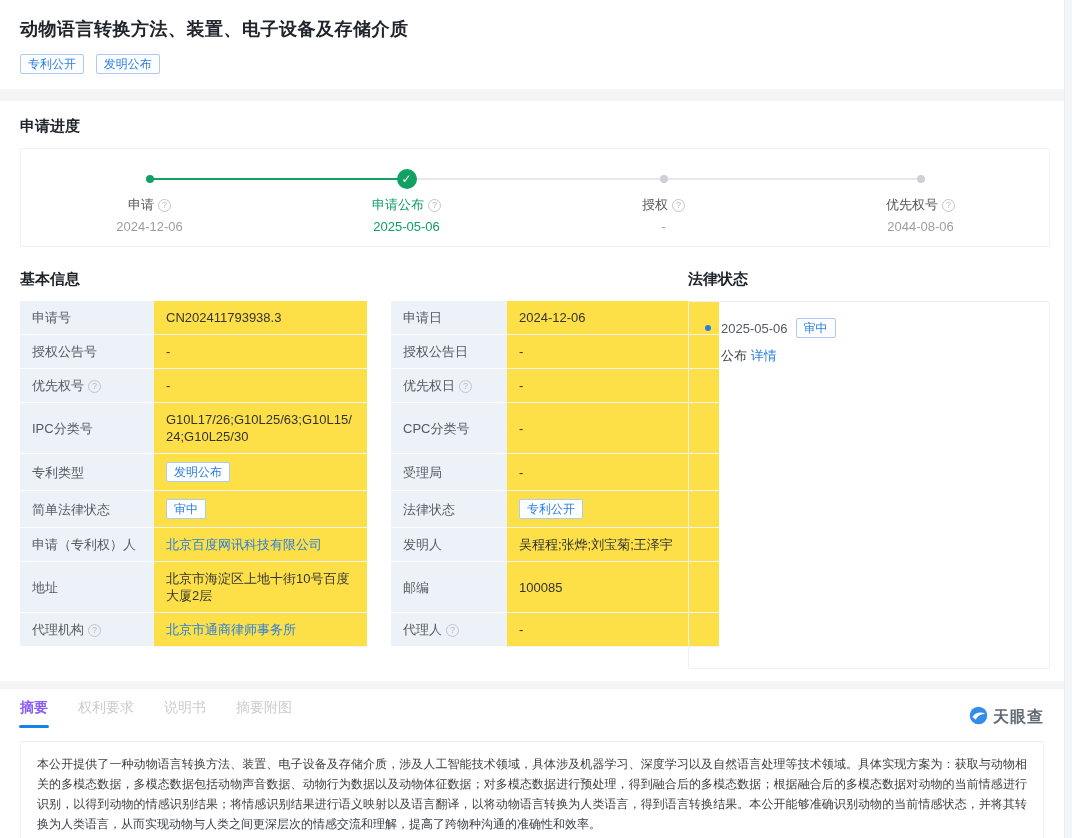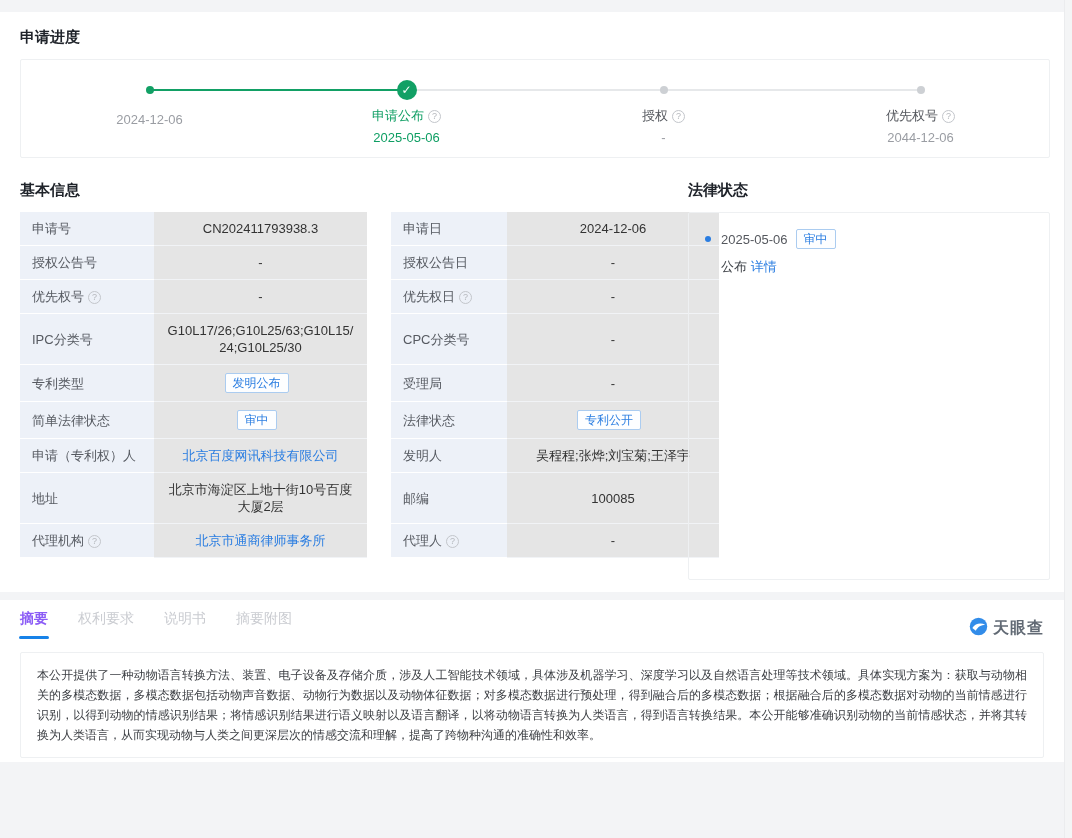--- a/index.html
+++ b/index.html
@@ -56,21 +56,21 @@
 
   .cols { display:flex; align-items:flex-start; }
   .col-left { width:660px; }
   .col-right { flex:1; margin-left:8px; }
   .cols .sec-title { margin-top:23px;font-family:Liberation Serif, serif; }
 
   table.info { width:660px; border-collapse:collapse; margin-top:12px; table-layout:fixed; }
   table.info td { font-size:13px; vertical-align:middle; padding:8px 12px; line-height:17px; }
   td.lbl { background:#edf1f8; color:#565a61; border-bottom:1px solid #fff;
     padding-left:14px; padding-right:6px; }
-  td.val { background:#e5e5e5; color:#333; border-bottom:1px solid #f1f3f6; word-break:break-all;text-align:center; }
+  td.val { background:#fde047; color:#333; border-bottom:1px solid #f1f3f6; word-break:break-all; }
   td.cgap { padding:0; background:transparent; border:none; }
   .w-l1 { width:134px; } .w-v1 { width:213px; } .w-g { width:6px; }
   .w-l2 { width:116px; } .w-v2 { width:212px; }
   .link { color:#2a7de1; cursor:pointer; text-decoration:none; }
 
   .legal-box { border:1px solid #eef0f2; border-radius:2px; margin-top:12px;
     height:368px; padding:16px 16px; }
   .legal-line1 { display:flex; align-items:center; }
   .bullet { width:6px; height:6px; border-radius:50%; background:#2a7de1;
     margin-right:10px; flex:0 0 auto; }
@@ -92,51 +92,59 @@
     padding:12px 16px; font-size:12px; line-height:20px; color:#3a3d42;
     text-align:justify; }
 </style>
 </head>
 <body>
 
 <div class="scroll-track"></div>
 
 <div class="page">
 
+  <div class="card card-top">
+    <div class="patent-title">动物语言转换方法、装置、电子设备及存储介质</div>
+    <div class="tag-row">
+      <span class="tag">专利公开</span>
+      <span class="tag">发明公布</span>
+    </div>
+  </div>
 
   <div class="gap"></div>
 
   <div class="card card-main">
 
     <div class="sec-title">申请进度</div>
 
     <div class="progress-box">
       <div class="timeline">
         <div class="tl-line"></div>
         <div class="tl-line-done"></div>
         <div class="tl-dot done p1"></div>
         <div class="tl-check p2">✓</div>
         <div class="tl-dot p3"></div>
         <div class="tl-dot p4"></div>
       </div>
       <div class="tl-labels">
         <div class="tl-step">
+          <div class="tl-name"><span>申请</span><span class="help">?</span></div>
           <div class="tl-date">2024-12-06</div>
         </div>
         <div class="tl-step active">
           <div class="tl-name"><span>申请公布</span><span class="help">?</span></div>
           <div class="tl-date">2025-05-06</div>
         </div>
         <div class="tl-step">
           <div class="tl-name"><span>授权</span><span class="help">?</span></div>
           <div class="tl-date">-</div>
         </div>
         <div class="tl-step">
           <div class="tl-name"><span>优先权号</span><span class="help">?</span></div>
-          <div class="tl-date">2044-12-06</div>
+          <div class="tl-date">2044-08-06</div>
         </div>
       </div>
     </div>
 
     <div class="cols">
 
       <div class="col-left">
         <div class="sec-title">基本信息</div>
         <table class="info">
           <tbody>

